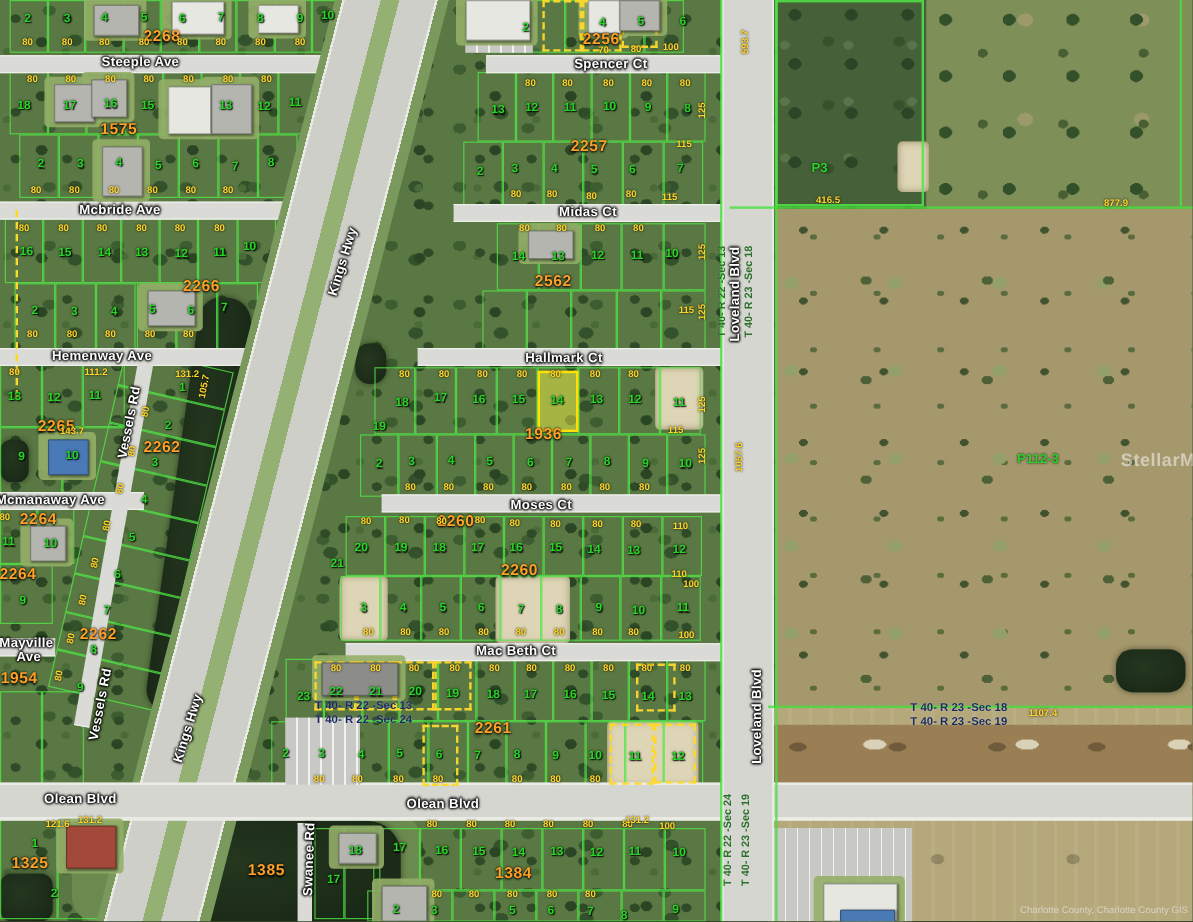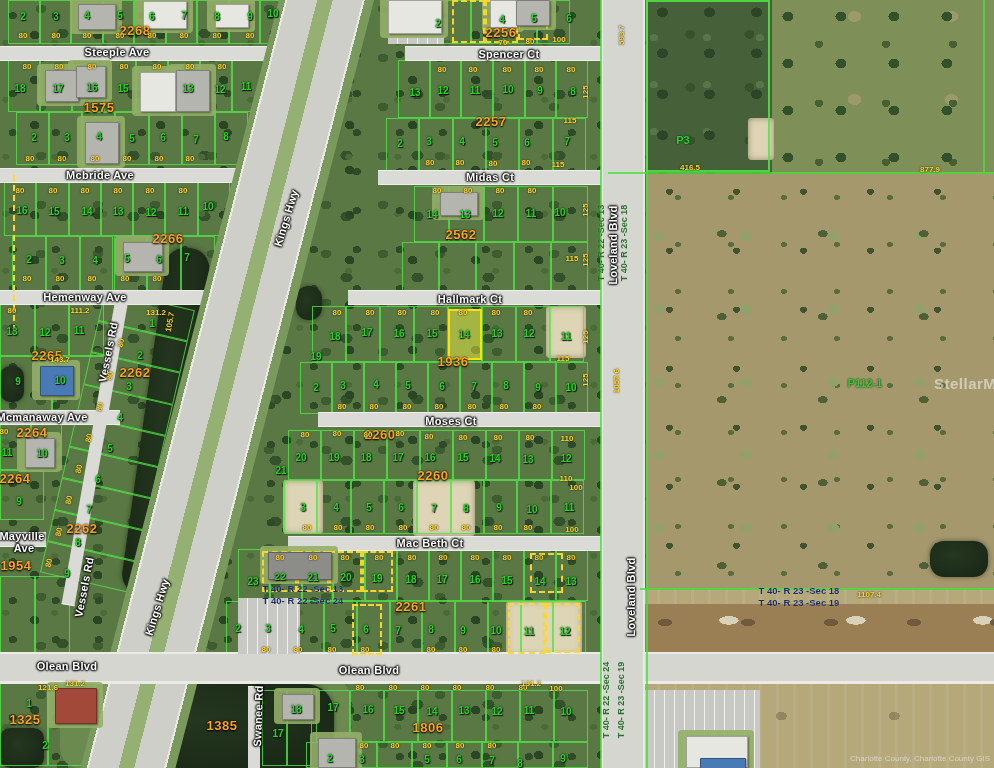--- a/index.html
+++ b/index.html
@@ -428,24 +428,24 @@
       <span class="lbl blk" style="left: 15px; top: 478px; transform: translate(-50%, -50%) rotate(0deg);">2264</span>
       <span class="lbl blk" style="left: 16px; top: 565px; transform: translate(-50%, -50%) rotate(0deg);">1954</span>
       <span class="lbl blk" style="left: 25px; top: 719px; transform: translate(-50%, -50%) rotate(0deg);">1325</span>
       <span class="lbl blk" style="left: 501px; top: 32px; transform: translate(-50%, -50%) rotate(0deg);">2256</span>
       <span class="lbl blk" style="left: 491px; top: 121px; transform: translate(-50%, -50%) rotate(0deg);">2257</span>
       <span class="lbl blk" style="left: 461px; top: 234px; transform: translate(-50%, -50%) rotate(0deg);">2562</span>
       <span class="lbl blk" style="left: 453px; top: 361px; transform: translate(-50%, -50%) rotate(0deg);">1936</span>
       <span class="lbl blk" style="left: 380px; top: 434px; transform: translate(-50%, -50%) rotate(0deg);">2260</span>
       <span class="lbl blk" style="left: 433px; top: 475px; transform: translate(-50%, -50%) rotate(0deg);">2260</span>
       <span class="lbl blk" style="left: 411px; top: 606px; transform: translate(-50%, -50%) rotate(0deg); text-align: center;">2261</span>
-      <span class="lbl blk" style="left: 428px; top: 727px; transform: translate(-50%, -50%) rotate(0deg);">1806</span>
+      <span class="lbl blk" style="left: 428px; top: 727px; transform: translate(-50%, -50%) rotate(0deg);">1384</span>
       <span class="lbl blk" style="left: 222px; top: 725px; transform: translate(-50%, -50%) rotate(0deg);">1385</span>
       <span class="lbl pgrn" style="left: 683px; top: 140px; transform: translate(-50%, -50%) rotate(0deg);">P3</span>
-      <span class="lbl pgrn" style="left: 865px; top: 383px; transform: translate(-50%, -50%) rotate(0deg);">P112-1</span>
+      <span class="lbl pgrn" style="left: 865px; top: 383px; transform: translate(-50%, -50%) rotate(0deg);">P112-3</span>
       <span class="lbl lot" style="left: 23px; top: 16px; transform: translate(-50%, -50%) rotate(0deg);">2</span>
       <span class="lbl lot" style="left: 56px; top: 16px; transform: translate(-50%, -50%) rotate(0deg);">3</span>
       <span class="lbl lot" style="left: 87px; top: 15px; transform: translate(-50%, -50%) rotate(0deg);">4</span>
       <span class="lbl lot" style="left: 120px; top: 15px; transform: translate(-50%, -50%) rotate(0deg);">5</span>
       <span class="lbl lot" style="left: 152px; top: 16px; transform: translate(-50%, -50%) rotate(0deg);">6</span>
       <span class="lbl lot" style="left: 184px; top: 15px; transform: translate(-50%, -50%) rotate(0deg);">7</span>
       <span class="lbl lot" style="left: 217px; top: 16px; transform: translate(-50%, -50%) rotate(0deg);">8</span>
       <span class="lbl lot" style="left: 250px; top: 16px; transform: translate(-50%, -50%) rotate(0deg);">9</span>
       <span class="lbl lot" style="left: 273px; top: 13px; transform: translate(-50%, -50%) rotate(0deg);">10</span>
       <span class="lbl lot" style="left: 20px; top: 88px; transform: translate(-50%, -50%) rotate(0deg);">18</span>
@@ -544,21 +544,21 @@
       <span class="lbl lot" style="left: 303px; top: 507px; transform: translate(-50%, -50%) rotate(0deg);">3</span>
       <span class="lbl lot" style="left: 336px; top: 507px; transform: translate(-50%, -50%) rotate(0deg);">4</span>
       <span class="lbl lot" style="left: 369px; top: 507px; transform: translate(-50%, -50%) rotate(0deg);">5</span>
       <span class="lbl lot" style="left: 401px; top: 507px; transform: translate(-50%, -50%) rotate(0deg);">6</span>
       <span class="lbl lot" style="left: 434px; top: 508px; transform: translate(-50%, -50%) rotate(0deg);">7</span>
       <span class="lbl lot" style="left: 466px; top: 508px; transform: translate(-50%, -50%) rotate(0deg);">8</span>
       <span class="lbl lot" style="left: 499px; top: 507px; transform: translate(-50%, -50%) rotate(0deg);">9</span>
       <span class="lbl lot" style="left: 532px; top: 509px; transform: translate(-50%, -50%) rotate(0deg);">10</span>
       <span class="lbl lot" style="left: 569px; top: 507px; transform: translate(-50%, -50%) rotate(0deg);">11</span>
       <span class="lbl lot" style="left: 253px; top: 581px; transform: translate(-50%, -50%) rotate(0deg);">23</span>
-      <span class="lbl lot" style="left: 280px; top: 577px; transform: translate(-50%, -50%) rotate(0deg); font-family: Liberation Mono, monospace;">22</span>
+      <span class="lbl lot" style="left: 280px; top: 577px; transform: translate(-50%, -50%) rotate(0deg);">22</span>
       <span class="lbl lot" style="left: 313px; top: 577px; transform: translate(-50%, -50%) rotate(0deg);">21</span>
       <span class="lbl lot" style="left: 346px; top: 577px; transform: translate(-50%, -50%) rotate(0deg);">20</span>
       <span class="lbl lot" style="left: 377px; top: 578px; transform: translate(-50%, -50%) rotate(0deg);">19</span>
       <span class="lbl lot" style="left: 411px; top: 579px; transform: translate(-50%, -50%) rotate(0deg);">18</span>
       <span class="lbl lot" style="left: 442px; top: 579px; transform: translate(-50%, -50%) rotate(0deg);">17</span>
       <span class="lbl lot" style="left: 475px; top: 579px; transform: translate(-50%, -50%) rotate(0deg);">16</span>
       <span class="lbl lot" style="left: 507px; top: 580px; transform: translate(-50%, -50%) rotate(0deg);">15</span>
       <span class="lbl lot" style="left: 540px; top: 581px; transform: translate(-50%, -50%) rotate(0deg);">14</span>
       <span class="lbl lot" style="left: 571px; top: 581px; transform: translate(-50%, -50%) rotate(0deg);">13</span>
       <span class="lbl lot" style="left: 238px; top: 628px; transform: translate(-50%, -50%) rotate(0deg);">2</span>

